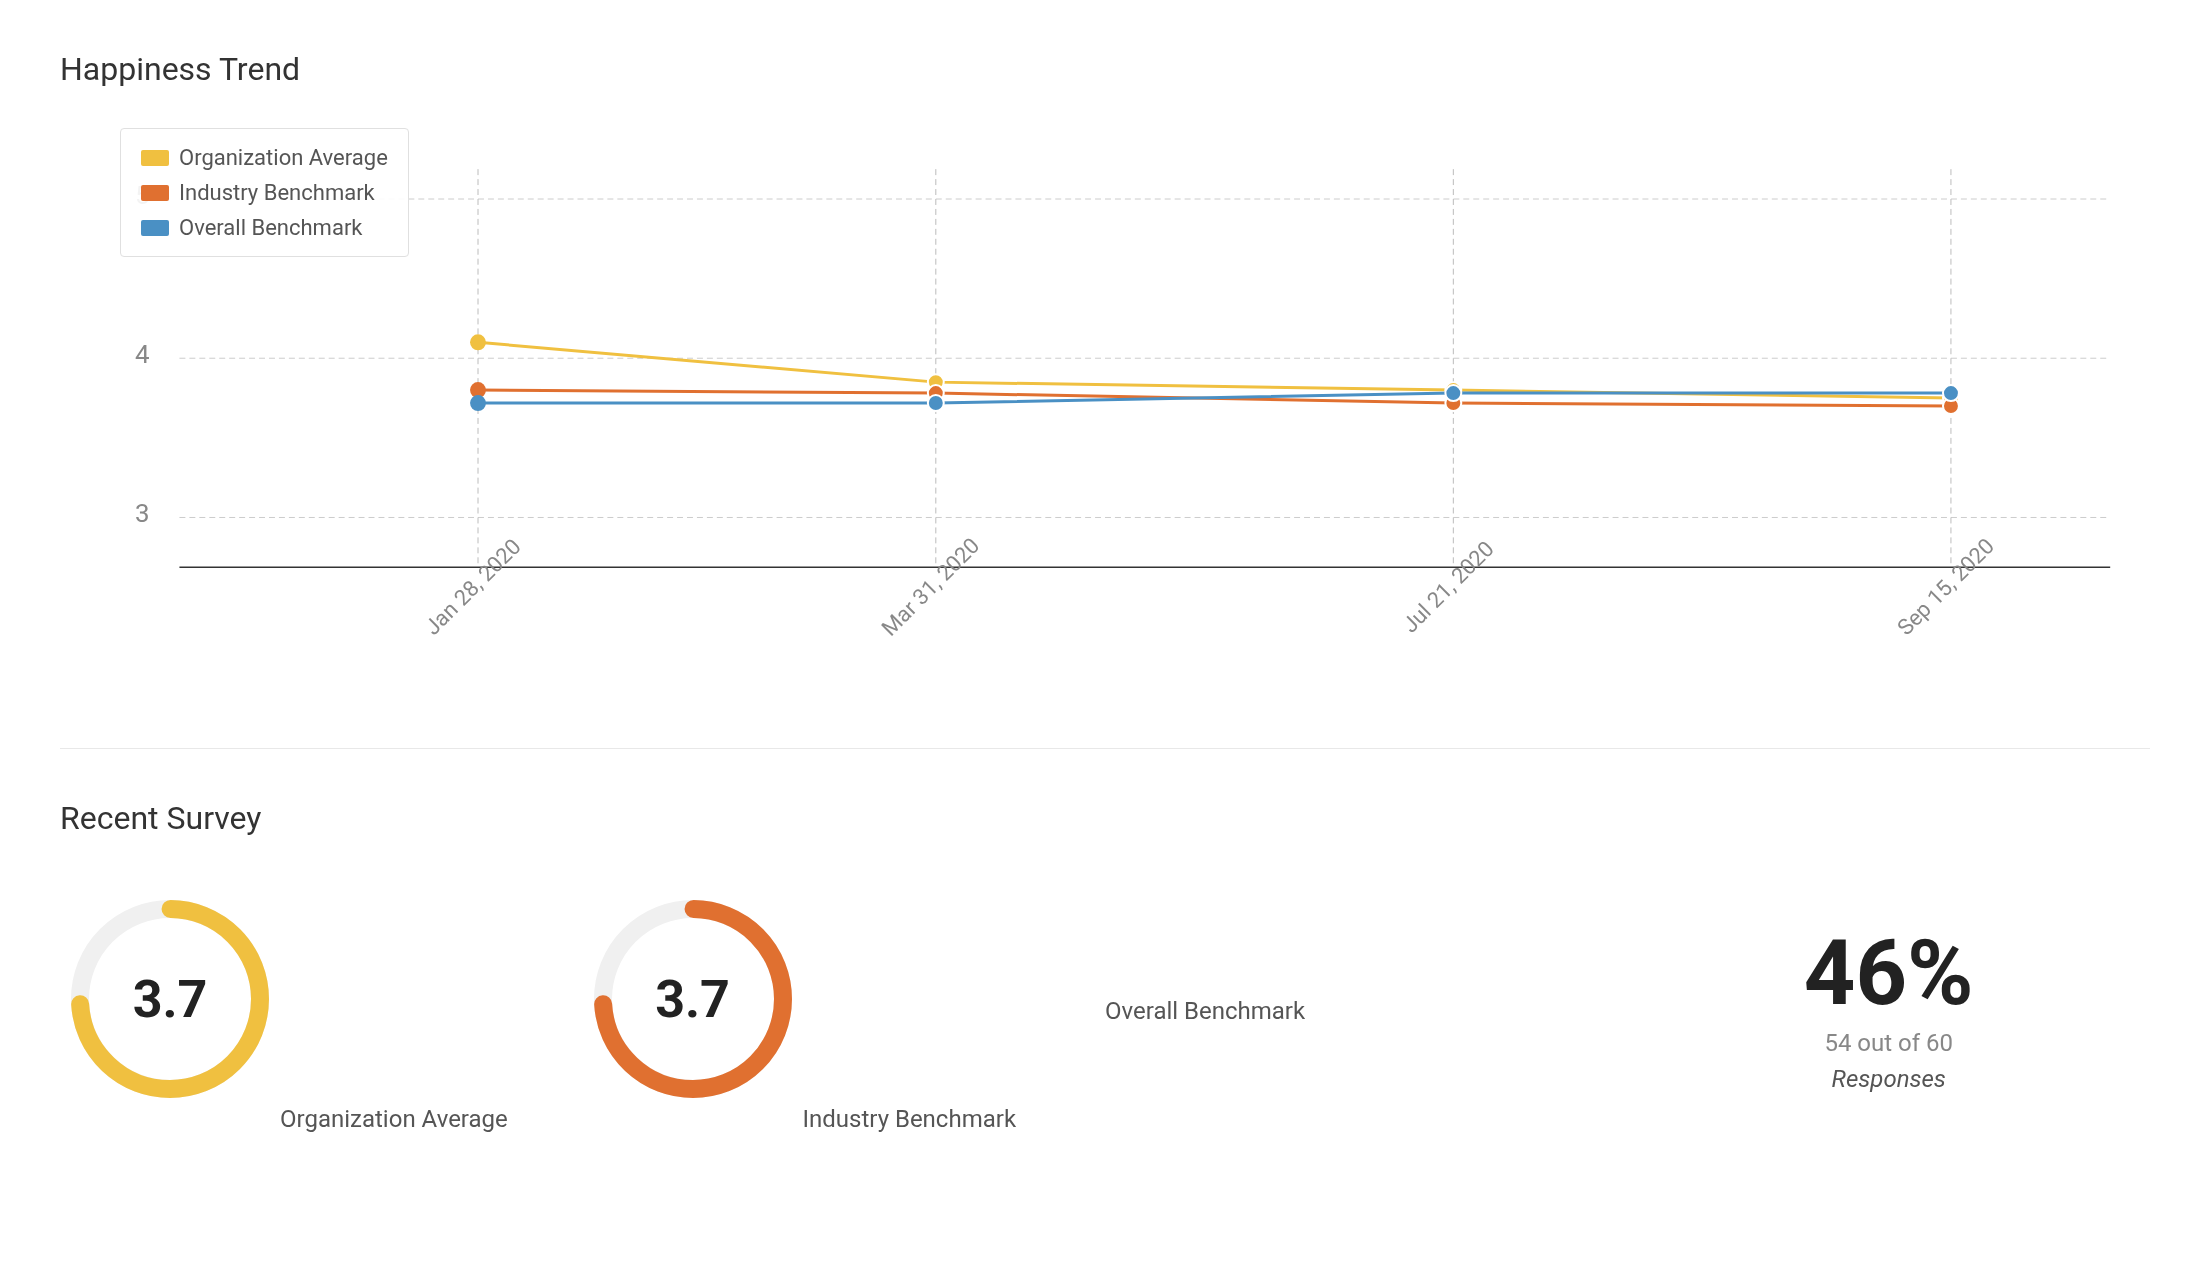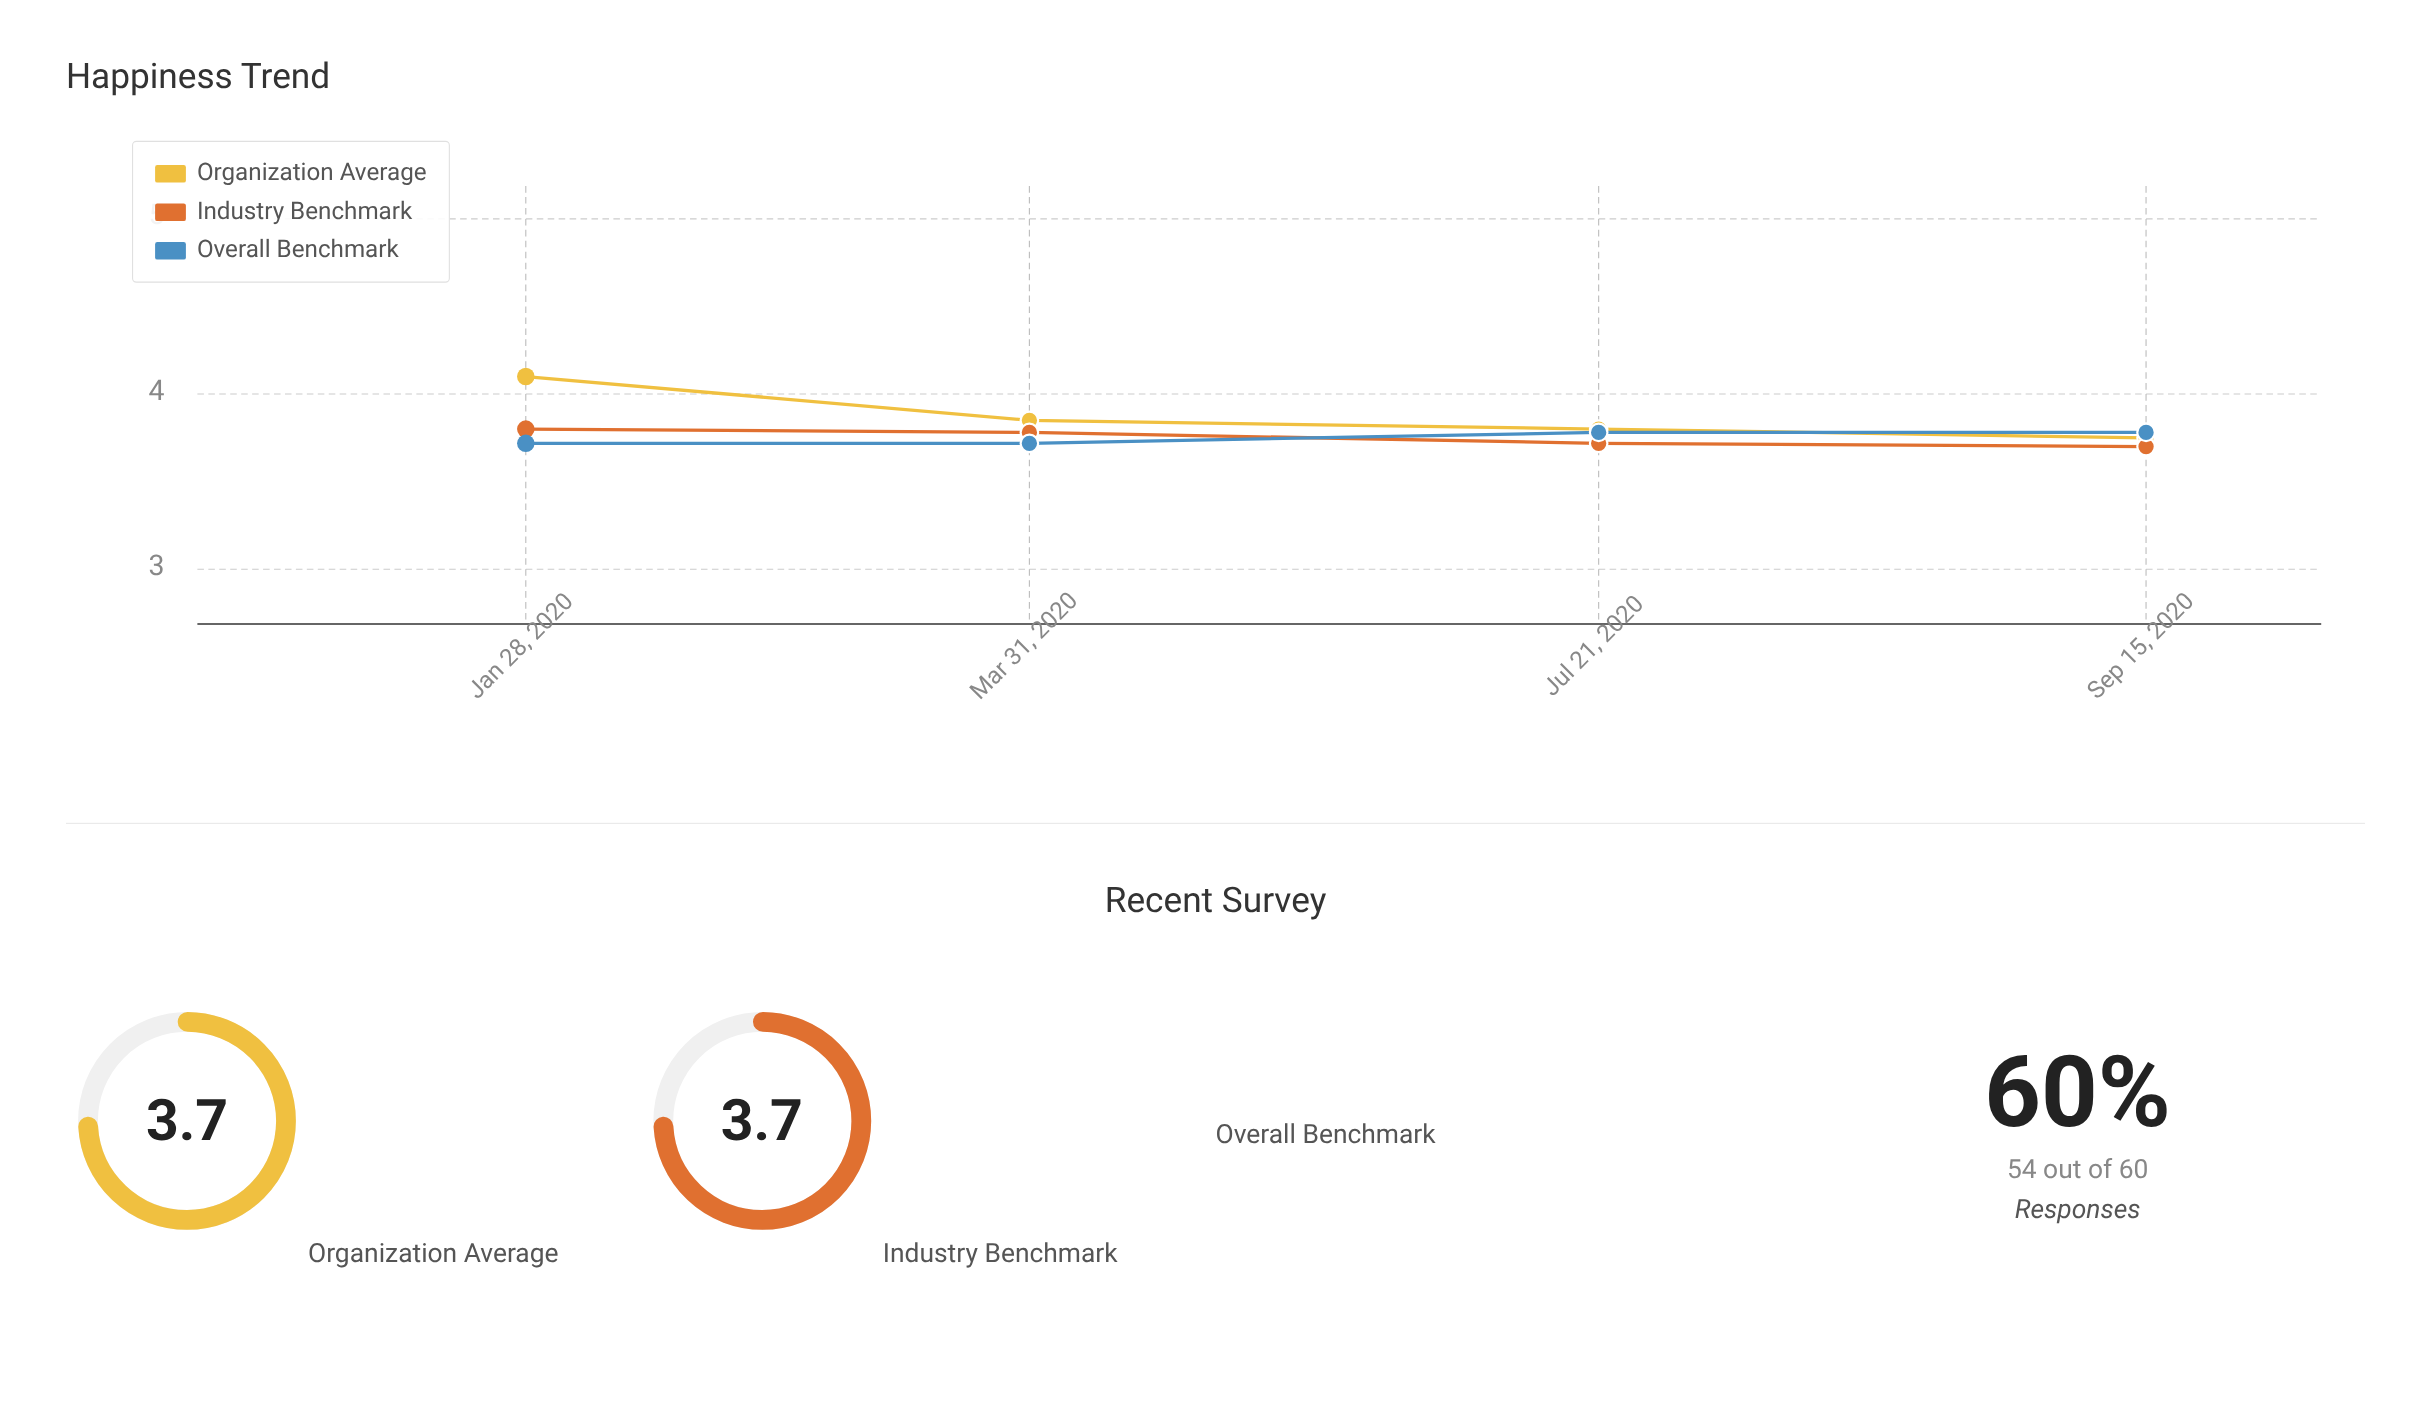--- a/index.html
+++ b/index.html
@@ -67,22 +67,21 @@
     }
     
     .survey-section {
       border-top: 1px solid #e8e8e8;
       padding-top: 50px;
     }
     .survey-title {
       font-size: 32px;
       font-weight: 400;
       color: #333;
-      margin-bottom: 72px;
-      text-align: center;
+      margin-bottom: 52px;
     }
     .survey-cards {
       display: flex;
       align-items: center;
       gap: 0;
     }
     .survey-card {
       display: flex;
       flex-direction: row;
       align-items: flex-end;
@@ -238,20 +237,20 @@
           <div class="donut-value">3.7</div>
         </div>
         <div class="card-label">Industry Benchmark</div>
       </div>
 
       <div class="survey-card">
         <div class="card-label">Overall Benchmark</div>
       </div>
 
       <div class="responses-card">
-        <div class="responses-percent">60%</div>
+        <div class="responses-percent">46%</div>
         <div class="responses-sub">54 out of 60</div>
         <div class="responses-label">Responses</div>
       </div>
 
     </div>
   </div>
 </div>
 
 </body></html>

